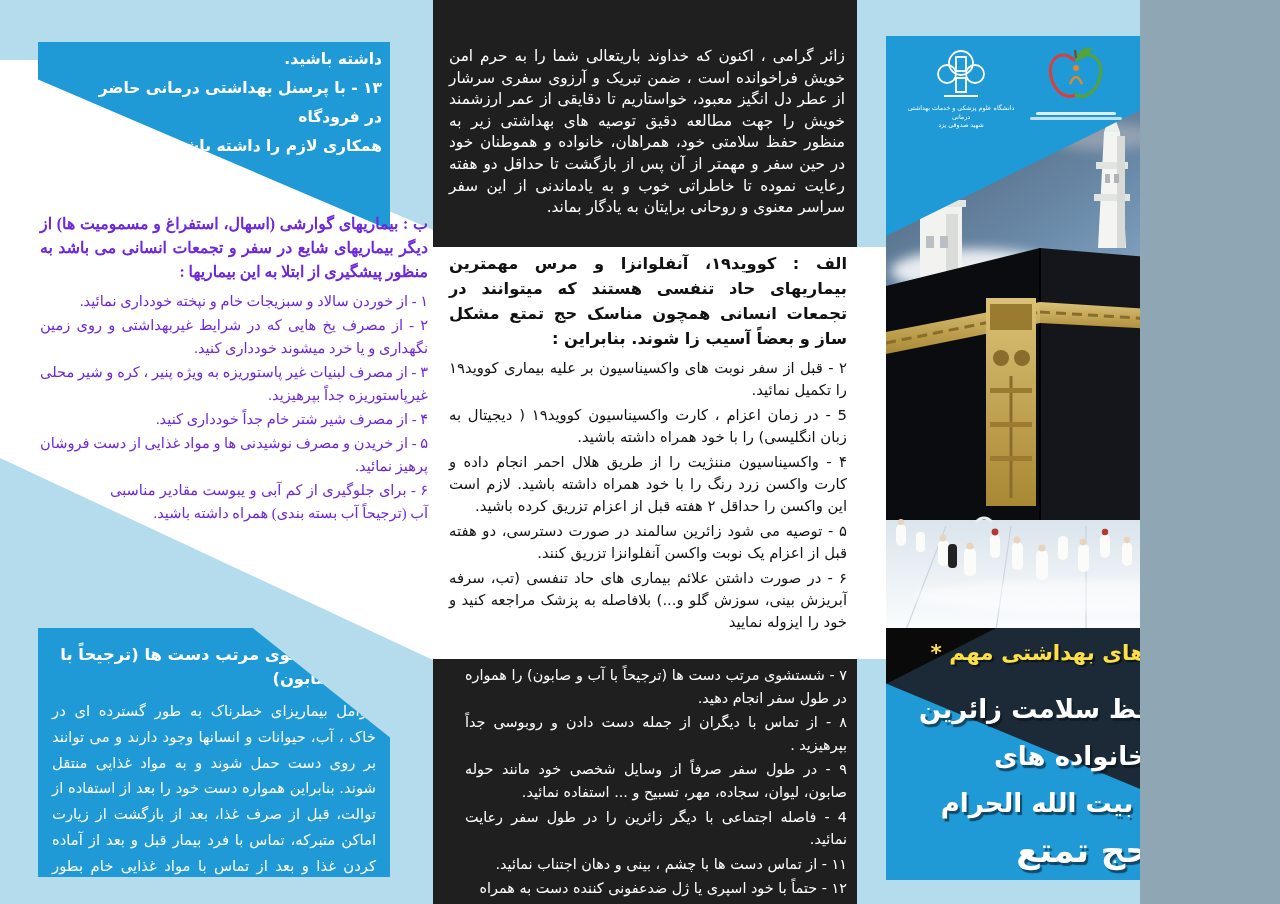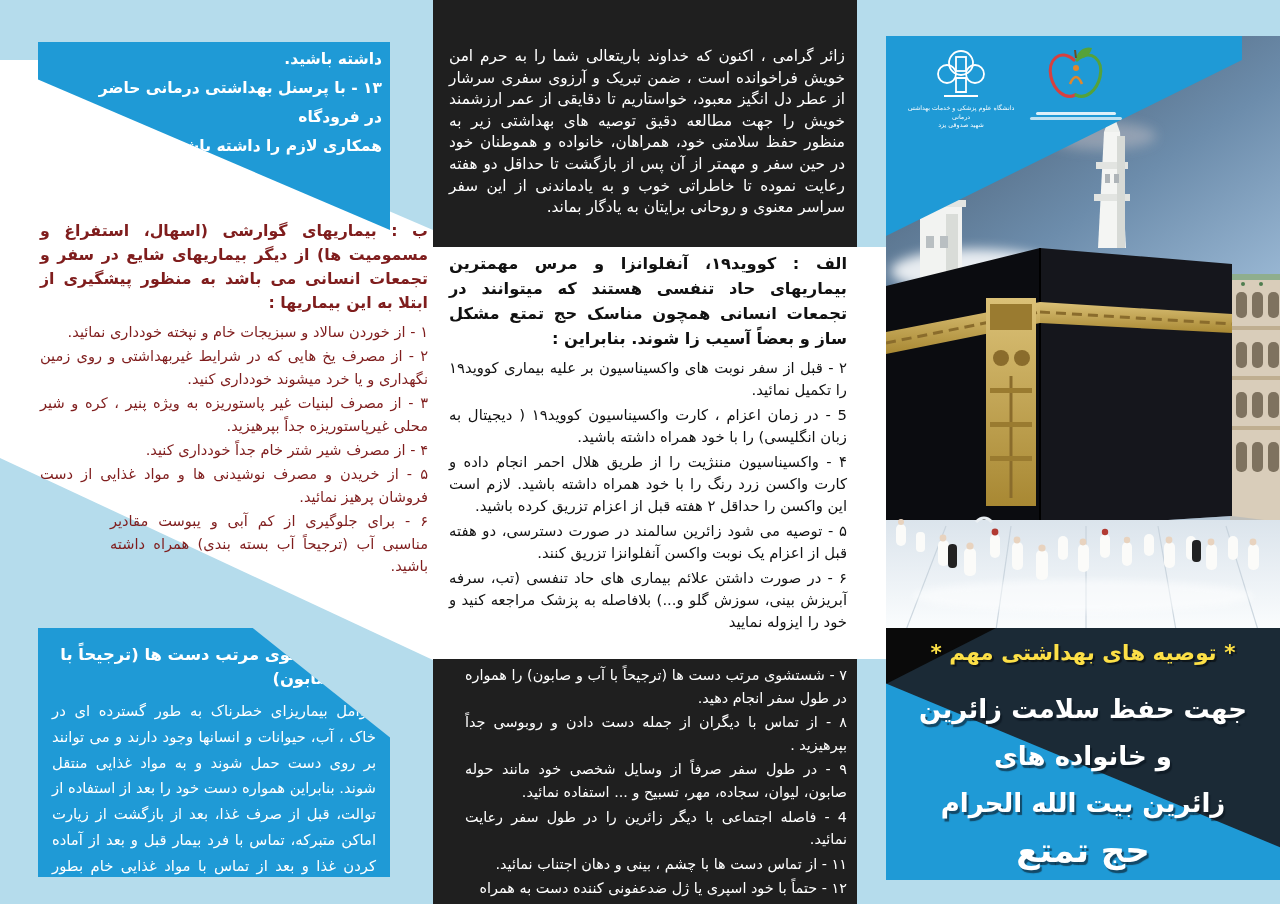--- a/index.html
+++ b/index.html
@@ -1,28 +1,28 @@
 <!DOCTYPE html>
 <html lang="fa" style="--panel-blue: #1f9ad6; --light-blue: #b5dcec; --black: #1f1f1f; --navy: #1b2a36; --gold: #c7a44e;"><head>
 <meta charset="utf-8">
 <style>
   html,body{margin:0;padding:0;background:#8fa6b4;}
-  .page{position:relative;width:1280px;height:904px;overflow:hidden;
+  .page{position:relative;width:1140px;height:904px;overflow:hidden;
         background:var(--light-blue,#b5dcec);
         font-family:"DejaVu Sans",sans-serif;}
   .abs{position:absolute;}
   
   .lc-white{left:0;top:0;width:433px;height:904px;background:#ffffff;
     clip-path:polygon(0 60px,38px 60px,433px 230px,433px 660px,0 458px);}
   .lc-blue-top{left:38px;top:42px;width:352px;height:188px;
     background:var(--panel-blue,#1f9ad6);
     clip-path:polygon(0 0,100% 0,100% 100%,0 20%);}
   .lc-top-text{position:absolute;top:3px;right:8px;width:300px;direction:rtl;
     color:#fff;font-size:15.5px;font-weight:600;line-height:29px;text-align:right;}
-  .lc-sec-b{left:40px;top:219px;width:388px;direction:rtl;color:#7f1d1d;text-align:right;}
+  .lc-sec-b{left:40px;top:212px;width:388px;direction:rtl;color:#6d28d9;text-align:right;font-family:Liberation Serif, serif;}
   .lc-sec-b .h{margin:0 0 6px 0;font-size:15.8px;font-weight:bold;line-height:24px;
     text-align:justify;text-align-last:right;}
   .lc-sec-b .it{margin:2px 0 0 0;font-size:14.6px;line-height:22.4px;
     text-align:justify;text-align-last:right;}
   .lc-blue-bottom{left:38px;top:628px;width:352px;height:249px;
     background:var(--panel-blue,#1f9ad6);
     clip-path:polygon(0 0,61% 0,100% 44%,100% 100%,0 100%);}
   .lc-j{position:absolute;top:15px;right:14px;left:14px;direction:rtl;color:#fff;text-align:right;}
   .lc-j .h{margin:0 0 7px 0;font-size:16.4px;font-weight:bold;line-height:24px;}
   .lc-j .body{margin:0;font-size:14.8px;line-height:25.8px;

